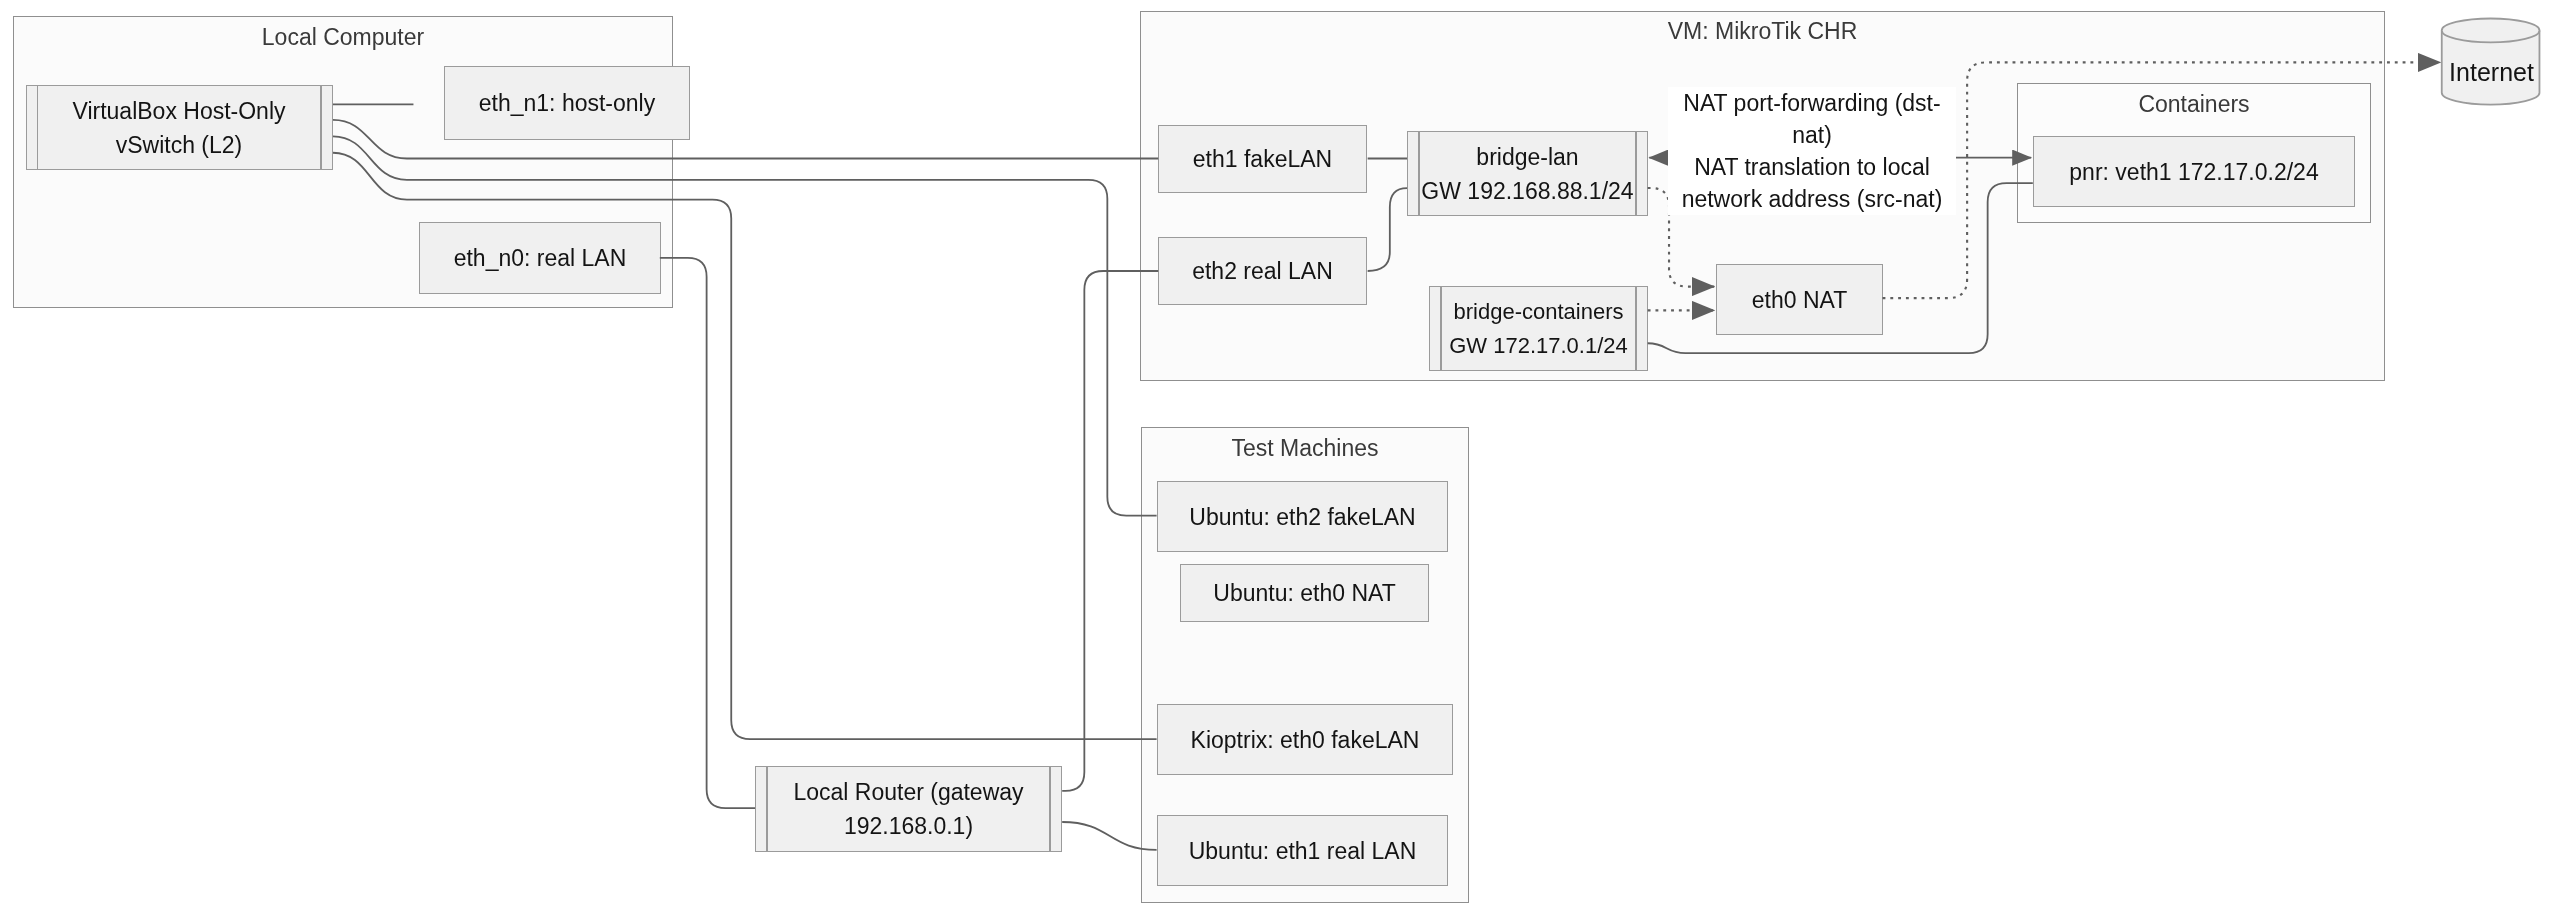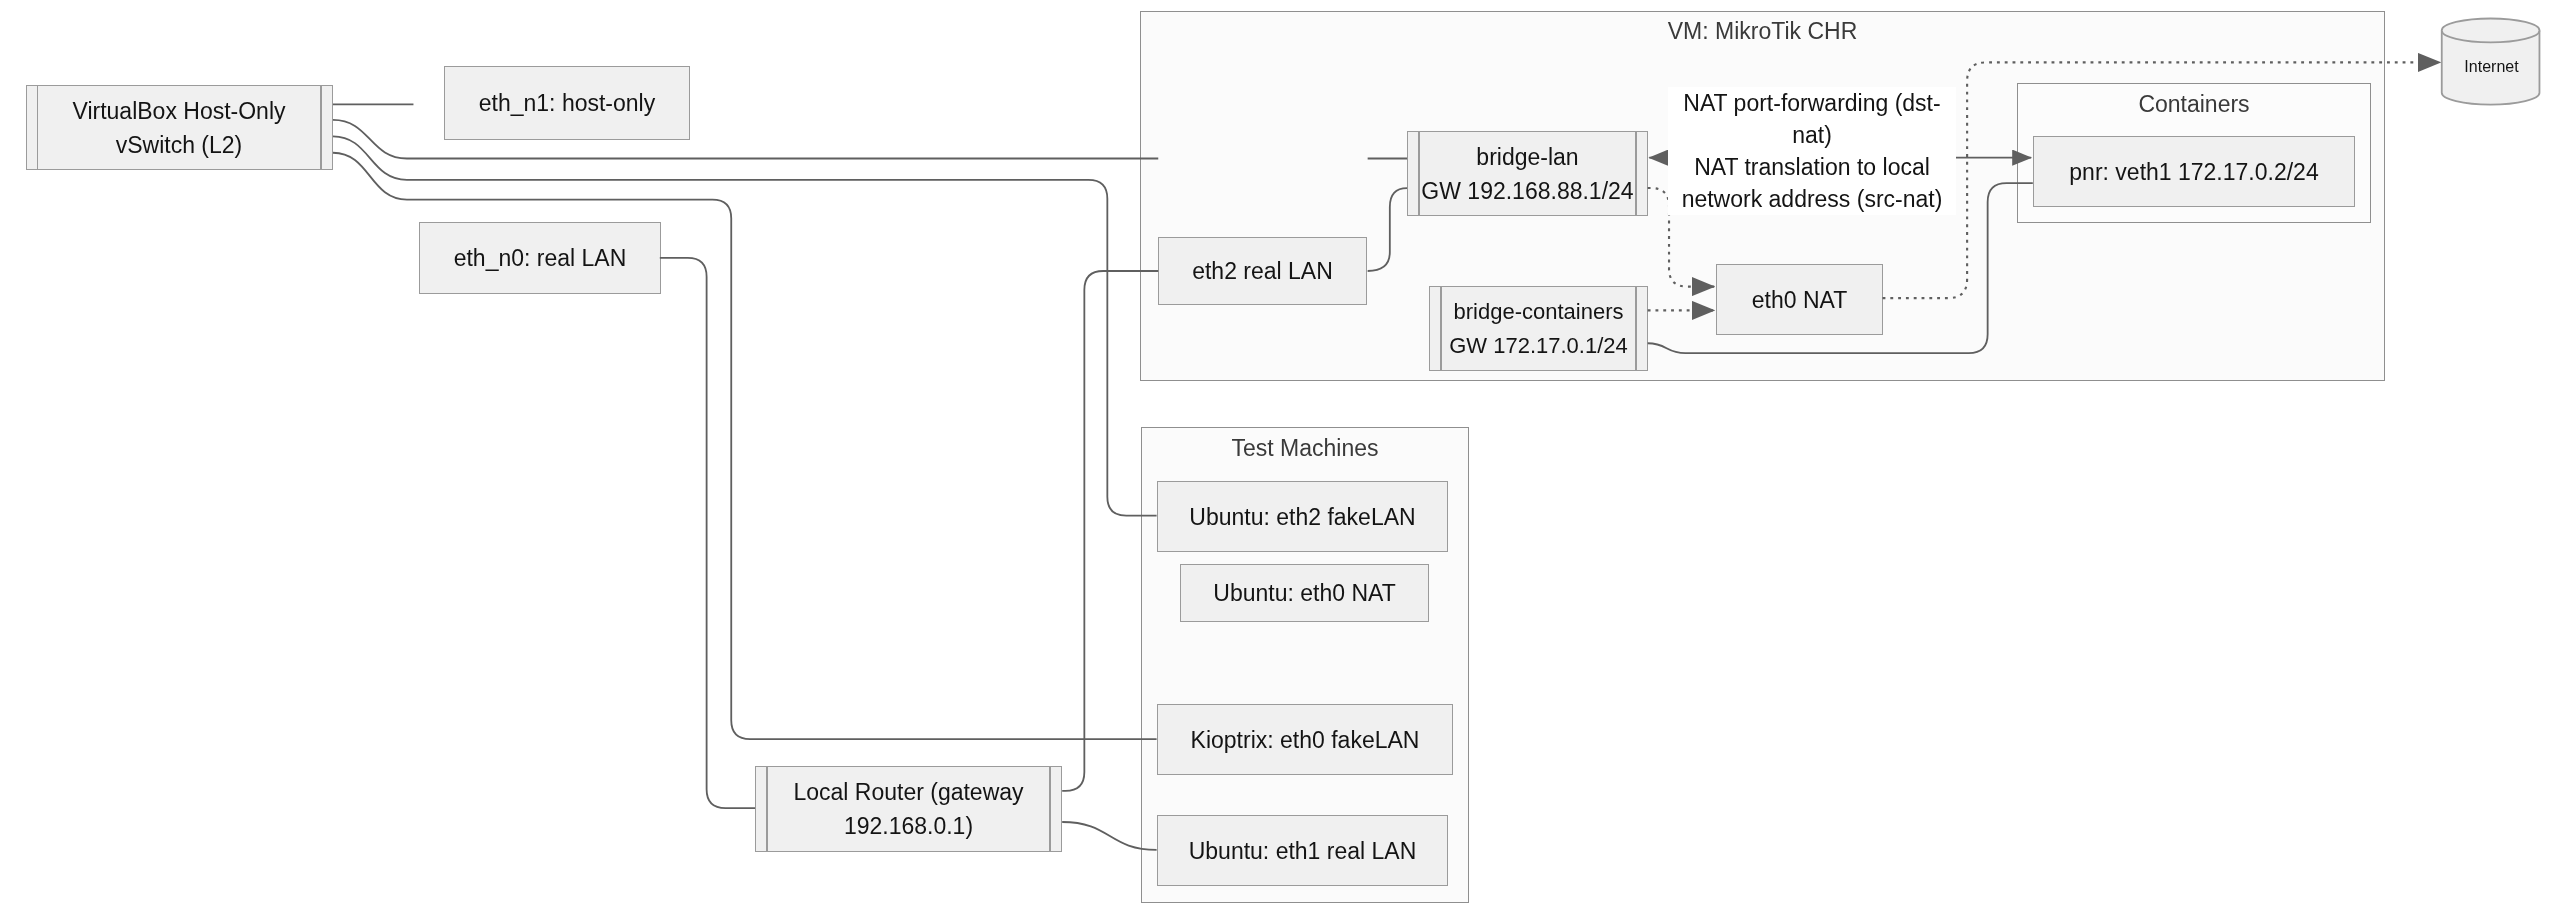--- a/index.html
+++ b/index.html
@@ -42,27 +42,30 @@
   #edges{position:absolute;left:0;top:0;width:2576px;height:923px;z-index:3;pointer-events:none;}
   .edge{fill:none;stroke:#5f5f5f;stroke-width:2.2px;}
   .edge.dotted{stroke-dasharray:3.5 6;stroke-width:2.6px;}
 
   
   #nat-note{position:absolute;left:1668px;top:87px;width:288px;z-index:6;background:#ffffff;
             text-align:center;font-size:23px;line-height:32px;color:#141414;white-space:pre-line;}
 
   
   #internet-label{position:absolute;left:2442px;top:58px;width:99px;z-index:6;text-align:center;
-                  font-size:16px;color:#141414;}
+                  font-size:25px;color:#141414;}
 </style>
 </head>
 <body>
 
 <div class="stage">
 
+  <div class="grp" id="g-local">
+    <div class="grp-title">Local Computer</div>
+  </div>
   <div class="grp" id="g-vm">
     <div class="grp-title">VM: MikroTik CHR</div>
   </div>
   <div class="grp" id="g-test">
     <div class="grp-title">Test Machines</div>
   </div>
   <div class="grp" id="g-cont">
     <div class="grp-title">Containers</div>
   </div>
 
@@ -91,20 +94,21 @@
     <path class="edge dotted" d="M2006 229 H2010 Q2032 229 2032 251 V327 Q2032 349 2054 349 H2087" marker-end="url(#arr)"></path>
     <path class="edge dotted" d="M2006 378 H2087" marker-end="url(#arr)"></path>
     <path class="edge" d="M2006 418 C2030 418 2028 430 2052 430 H2397 Q2420 430 2420 407 V246 Q2420 223 2443 223 H2475"></path>
     <path class="edge dotted" d="M2292 363 H2372 Q2395 363 2395 340 V99 Q2395 76 2418 76 H2971" marker-end="url(#arr)"></path>
   </svg>
 
   <div class="node proc" id="n-vswitch">VirtualBox Host-Only
 vSwitch (L2)</div>
   <div class="node" id="n-ethn1">eth_n1: host-only</div>
   <div class="node" id="n-ethn0">eth_n0: real LAN</div>
+  <div class="node" id="n-eth1">eth1 fakeLAN</div>
   <div class="node" id="n-eth2">eth2 real LAN</div>
   <div class="node proc" id="n-bridgelan">bridge-lan
 GW 192.168.88.1/24</div>
   <div class="node proc" id="n-bridgecont">bridge-containers
 GW 172.17.0.1/24</div>
   <div class="node" id="n-eth0nat">eth0 NAT</div>
   <div class="node" id="n-pnr">pnr: veth1 172.17.0.2/24</div>
   <div class="node proc" id="n-router">Local Router (gateway
 192.168.0.1)</div>
   <div class="node" id="n-ubuntu-eth2">Ubuntu: eth2 fakeLAN</div>

